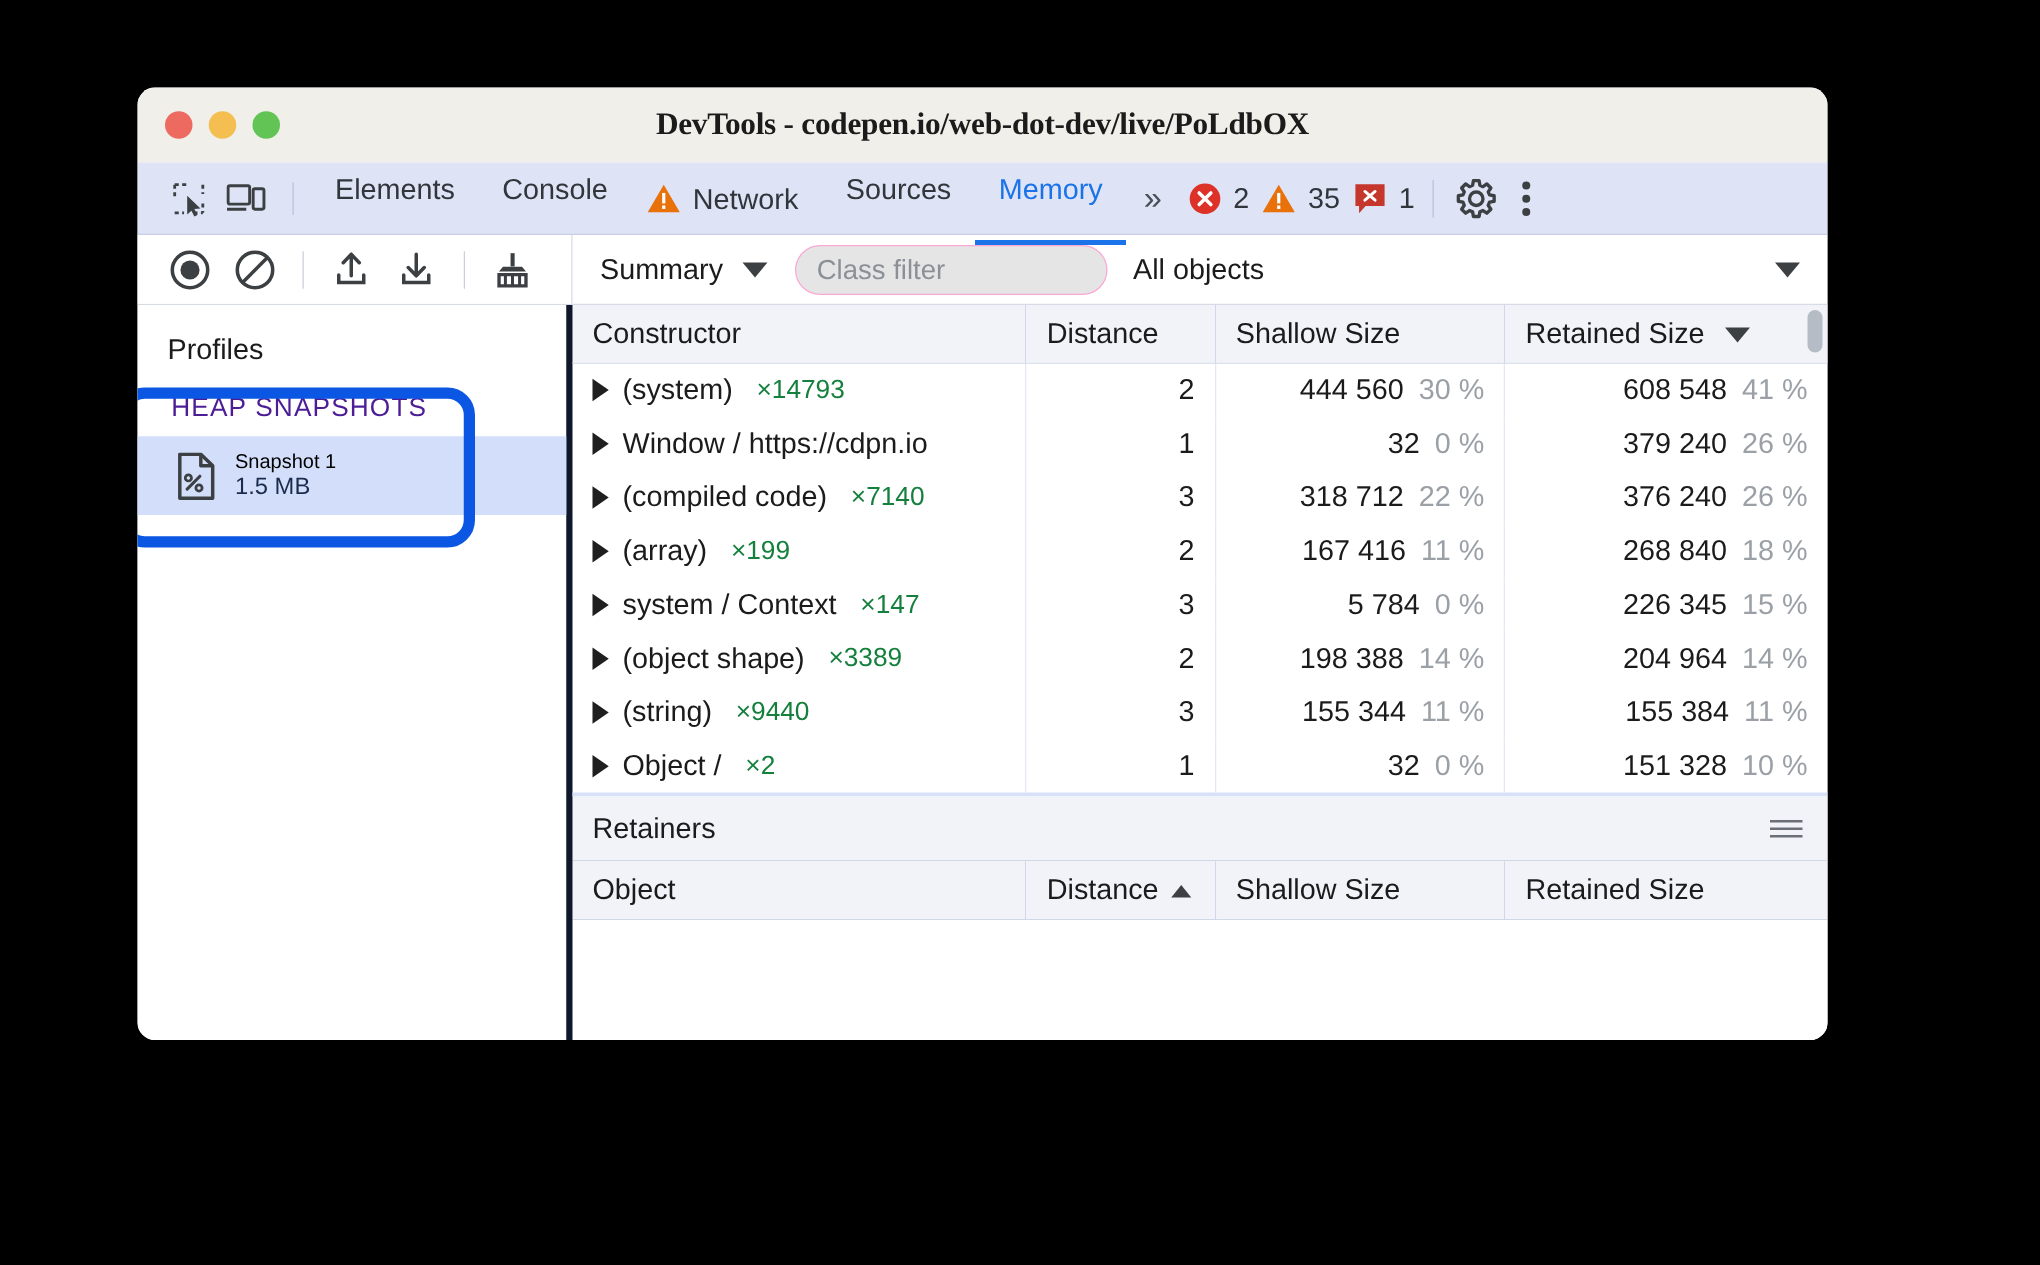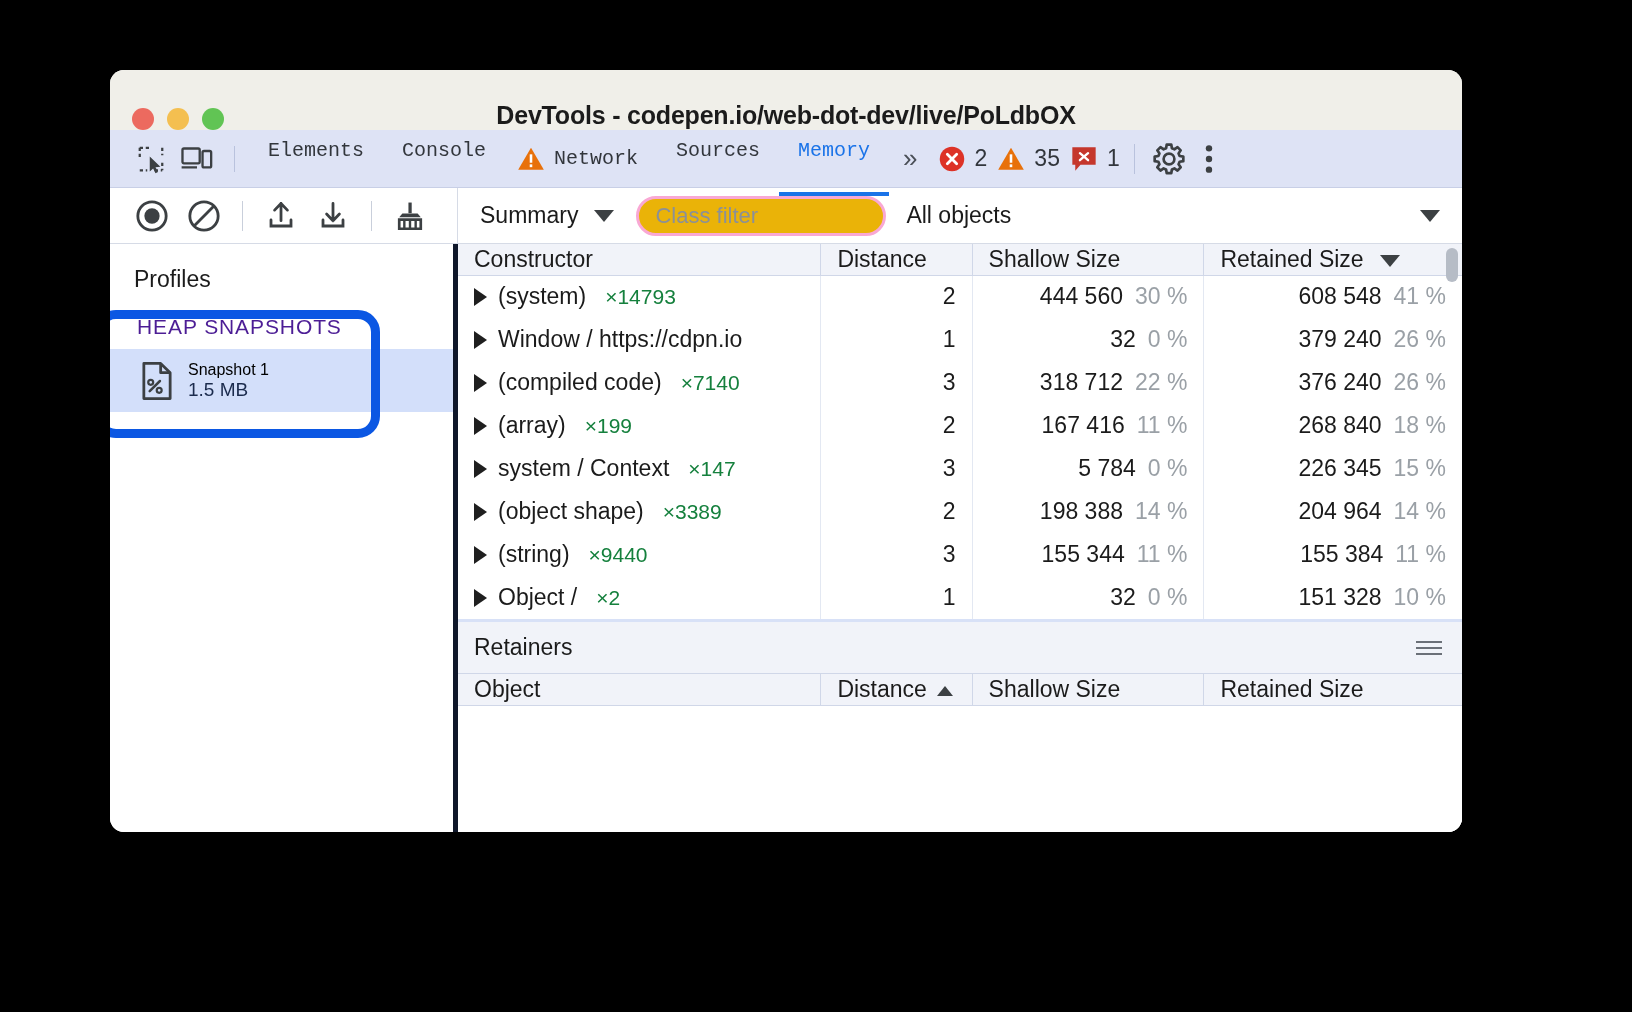--- a/index.html
+++ b/index.html
@@ -19,23 +19,24 @@
     overflow: hidden;
     display: flex;
     flex-direction: column;
   }
 
   
   #titlebar {
     height: 60px;
     background: #f0efe9;
     display: flex;
-    align-items: flex-end;
+    align-items: center;
     position: relative;
     flex: 0 0 auto;
+    font-family: Liberation Serif, serif;
   }
   .traffic-lights {
     display: flex;
     gap: 13px;
     margin-left: 22px;
   }
   .light { width: 22px; height: 22px; border-radius: 50%; }
   .light.red { background: #ec6a5f; }
   .light.yellow { background: #f4bf50; }
   .light.green { background: #61c454; }
@@ -64,28 +65,27 @@
     display: flex; align-items: center; justify-content: center;
     cursor: pointer;
   }
   #inspect-btn { margin-left: 18px; }
   .tb-sep {
     width: 1px; height: 26px;
     background: #b9c2dd;
     margin: 0 14px;
   }
   .tab {
-    font-size: 20px;
+    font-size: 23px;
     color: #32363c;
     padding: 0 19px;
     height: 74px;
     line-height: 58px;
     cursor: pointer;
     white-space: nowrap;
-    font-family: Liberation Mono, monospace;
   }
   .tab.with-icon { display: flex; align-items: center; gap: 9px; padding-left: 12px;}
   .tab.active {
     color: #1a73e8;
     box-shadow: inset 0 -4px 0 #1a73e8;
   }
   .counter-group {
     display: flex; align-items: center;
     gap: 9px;
     margin-left: 10px;
@@ -142,27 +142,27 @@
   }
   .caret {
     width: 0; height: 0;
     border-left: 10px solid transparent;
     border-right: 10px solid transparent;
     border-top: 12px solid #3c4043;
   }
   #class-filter {
     margin-left: 16px;
     width: 250px; height: 40px;
-    border: 3px solid #f9a8d4;
+    border: 1px solid #f9a8d4;
     border-radius: 22px;
     padding: 0 16px;
     font-size: 22px;
     color: #1b1b1b;
     font-family: "Liberation Sans", sans-serif;
-    background: #eab308;
+    background: #e5e5e5;
     outline: none;
   }
   #class-filter::placeholder { color: #8b9097; }
   #allobjects-label {
     margin-left: 20px;
     font-size: 23px;
     color: #1b1b1b;
     cursor: pointer;
   }
   #allobjects-caret {
@@ -238,21 +238,21 @@
     width: 100%;
     border-collapse: collapse;
     table-layout: fixed;
     font-size: 23px;
   }
   table.datagrid th {
     background: #f1f3f9;
     font-weight: normal;
     color: #1b1b1b;
     text-align: left;
-    height: 31px;
+    height: 46px;
     padding: 0 16px;
     border-right: 1px solid #d0d7e8;
     border-bottom: 1px solid #d0d7e8;
     position: relative;
     font-size: 23px;
   }
   table.datagrid th:last-child { border-right: none; }
   table.datagrid td {
     height: 43px;
     padding: 0 16px;

